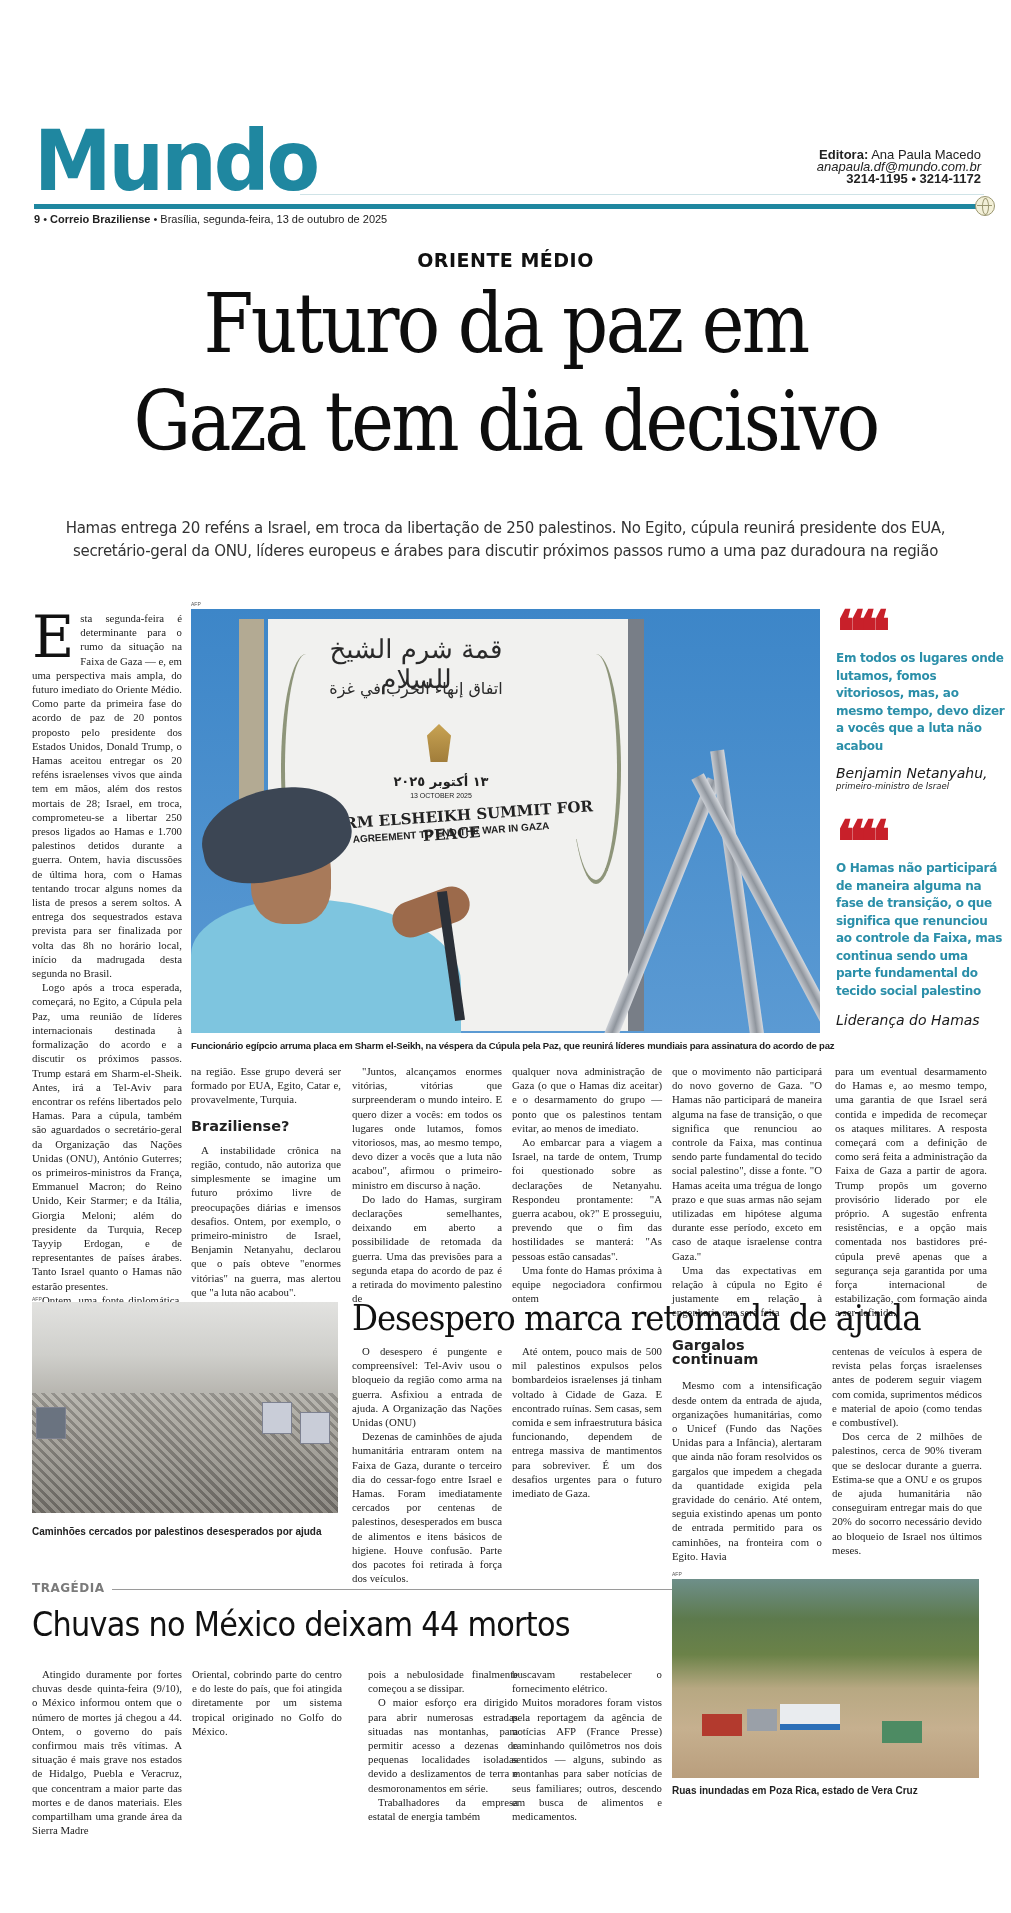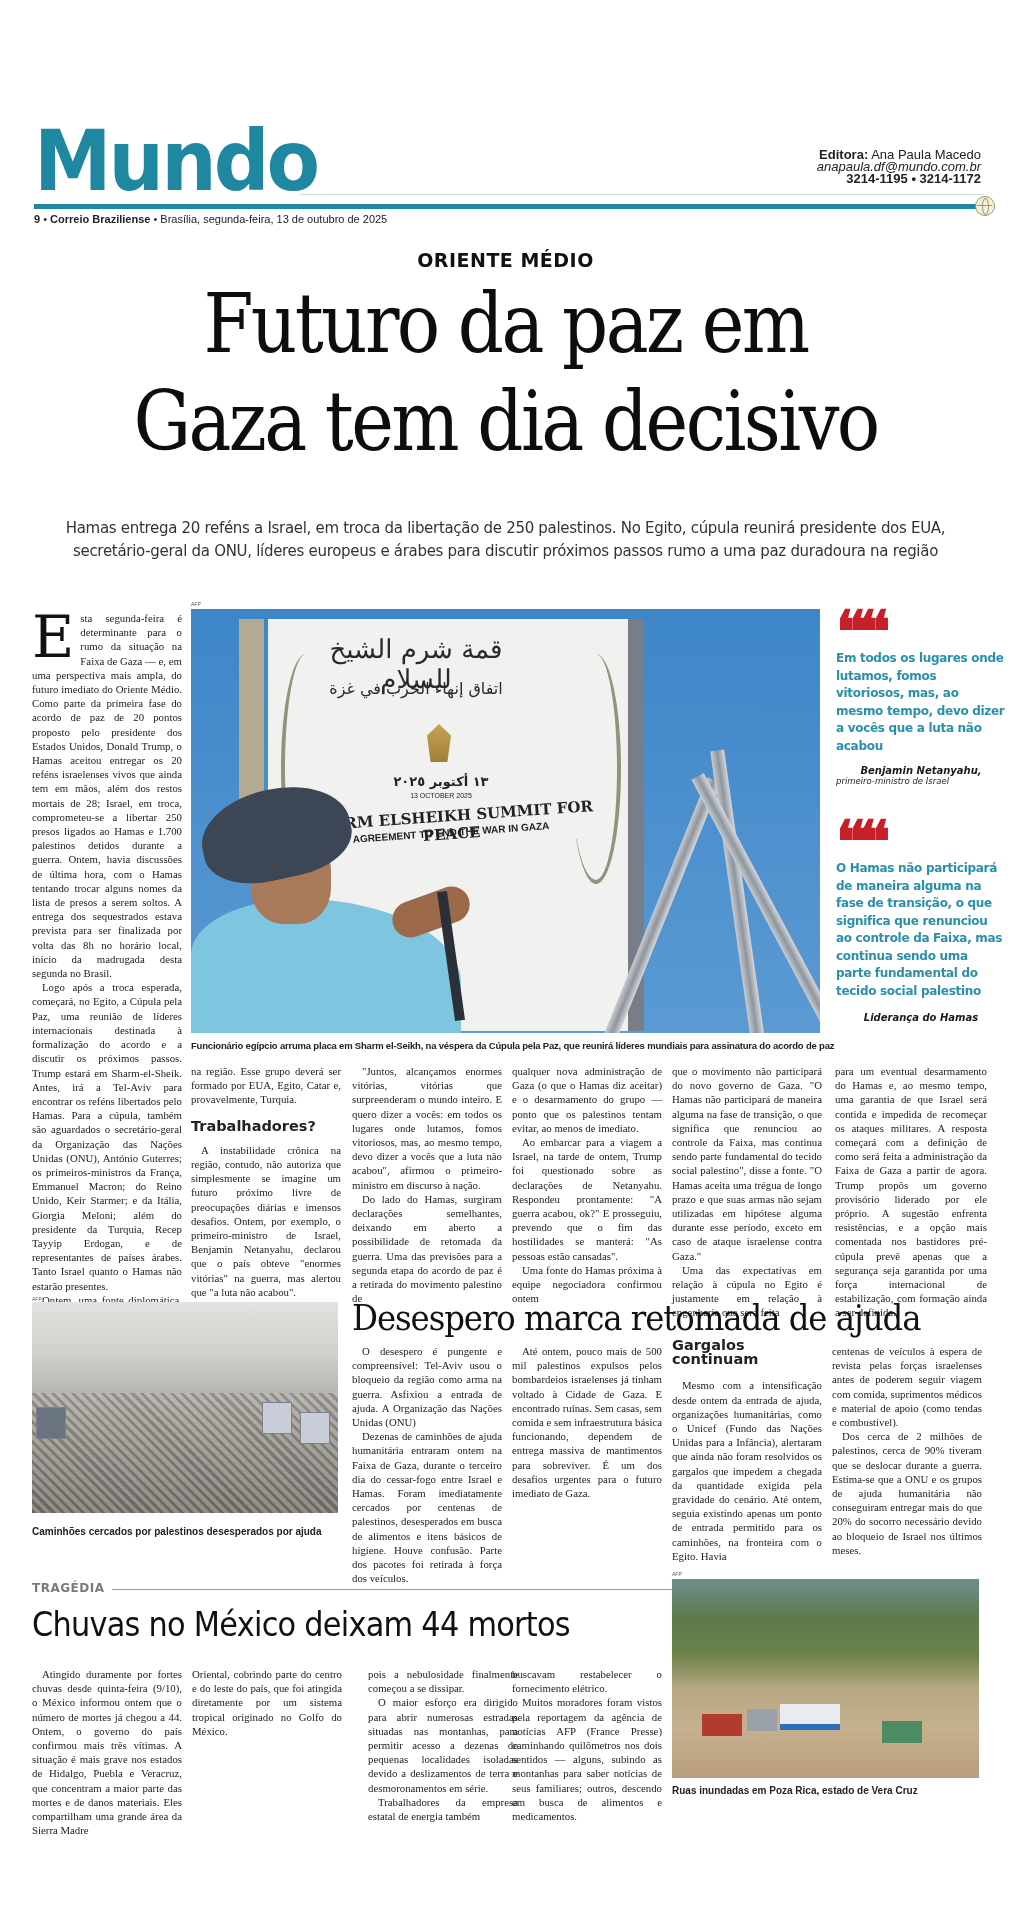--- a/index.html
+++ b/index.html
@@ -62,21 +62,21 @@
   .man-arm { position: absolute; left: 200px; top: 285px; width: 80px; height: 36px; background: #9c6a4b; border-radius: 18px; transform: rotate(-20deg); }
   .hammer { position: absolute; left: 255px; top: 282px; width: 10px; height: 130px; background: #2b3038; transform: rotate(-8deg); }
   .ladder { position: absolute; left: 400px; top: 150px; width: 220px; height: 272px; }
   .ladder .rail { position: absolute; width: 14px; height: 300px; background: linear-gradient(90deg,#c8ccd2,#8f959d,#d6d9de); }
   .main-caption { left: 191px; top: 1040px; font-family: "Liberation Sans", sans-serif; font-weight: bold; font-size: 9.5px; color: #222; white-space: nowrap; letter-spacing: -0.2px; }
 
   
   .quote-block { left: 836px; width: 170px; }
   .quote-mark { font-family: "DejaVu Serif", serif; font-size: 58px; line-height: 40px; height: 34px; color: #c8202a; font-weight: bold; letter-spacing: -8px; }
   .quote-text { font-family: "DejaVu Sans", sans-serif; font-weight: bold; font-size: 12px; line-height: 17.5px; color: #2b8fa9; margin-top: 4px; letter-spacing: -0.3px; }
-  .quote-author { font-family: "DejaVu Sans", sans-serif; font-size: 10px; font-weight: bold; font-style: italic; color: #1a1a1a; margin-top: 10px; text-align: center; }
+  .quote-author { font-family: "DejaVu Sans", sans-serif; font-size: 14px; font-weight: normal; font-style: italic; color: #1a1a1a; margin-top: 10px; }
   .quote-role { font-family: "DejaVu Sans", sans-serif; font-size: 8.5px; font-style: italic; color: #222; }
 
   
   .aid-photo { left: 32px; top: 1302px; width: 306px; height: 211px; background:
       linear-gradient(180deg, #e2e2e0 0%, #cfcfcb 25%, #a8a59e 55%, #8b8882 80%, #77736d 100%); overflow: hidden; }
   .aid-photo .rubble { position: absolute; left: 0; right: 0; bottom: 0; height: 120px;
       background: repeating-linear-gradient(45deg, rgba(80,78,74,.35) 0 3px, rgba(190,188,180,.35) 3px 7px); }
   .aid-photo .truck { position: absolute; top: 100px; width: 30px; height: 32px; background: #c9cdd8; border: 1px solid #7d8190; }
   .aid-caption { left: 32px; top: 1526px; font-family: "Liberation Sans", sans-serif; font-weight: bold; font-size: 10px; color: #222; white-space: nowrap; }
   .aid-head { left: 352px; top: 1296px; font-family: "DejaVu Serif", serif; font-size: 36px; line-height: 44px; color: #111; letter-spacing: -1.2px; white-space: nowrap; transform: scaleX(0.9); transform-origin: left top; }
@@ -162,21 +162,21 @@
   <div class="quote-role">primeiro-ministro de Israel</div>
 </div>
 <div class="abs quote-block" style="top:822px;">
   <div class="quote-mark">❝❝</div>
   <div class="quote-text">O Hamas não participará de maneira alguma na fase de transição, o que significa que renunciou ao controle da Faixa, mas continua sendo uma parte fundamental do tecido social palestino</div>
   <div class="quote-author" style="margin-top:12px;">Liderança do Hamas</div>
 </div>
 
 <div class="abs col" style="left:191px; top:1064px; width:150px;">
   <p class="first">na região. Esse grupo deverá ser formado por EUA, Egito, Catar e, provavelmente, Turquia.</p>
-  <div class="subhead">Trabalhadores?</div>
+  <div class="subhead">Braziliense?</div>
   <p>A instabilidade crônica na região, contudo, não autoriza que simplesmente se imagine um futuro próximo livre de preocupações diárias e imensos desafios. Ontem, por exemplo, o primeiro-ministro de Israel, Benjamin Netanyahu, declarou que o país obteve "enormes vitórias" na guerra, mas alertou que "a luta não acabou".</p>
 </div>
 <div class="abs col" style="left:352px; top:1064px; width:150px;">
   <p>"Juntos, alcançamos enormes vitórias, vitórias que surpreenderam o mundo inteiro. E quero dizer a vocês: em todos os lugares onde lutamos, fomos vitoriosos, mas, ao mesmo tempo, devo dizer a vocês que a luta não acabou", afirmou o primeiro-ministro em discurso à nação.</p>
   <p>Do lado do Hamas, surgiram declarações semelhantes, deixando em aberto a possibilidade de retomada da guerra. Uma das previsões para a segunda etapa do acordo de paz é a retirada do movimento palestino de</p>
 </div>
 <div class="abs col" style="left:512px; top:1064px; width:150px;">
   <p class="first">qualquer nova administração de Gaza (o que o Hamas diz aceitar) e o desarmamento do grupo — ponto que os palestinos tentam evitar, ao menos de imediato.</p>
   <p>Ao embarcar para a viagem a Israel, na tarde de ontem, Trump foi questionado sobre as declarações de Netanyahu. Respondeu prontamente: "A guerra acabou, ok?" E prosseguiu, prevendo que o fim das hostilidades se manterá: "As pessoas estão cansadas".</p>
   <p>Uma fonte do Hamas próxima à equipe negociadora confirmou ontem</p>

